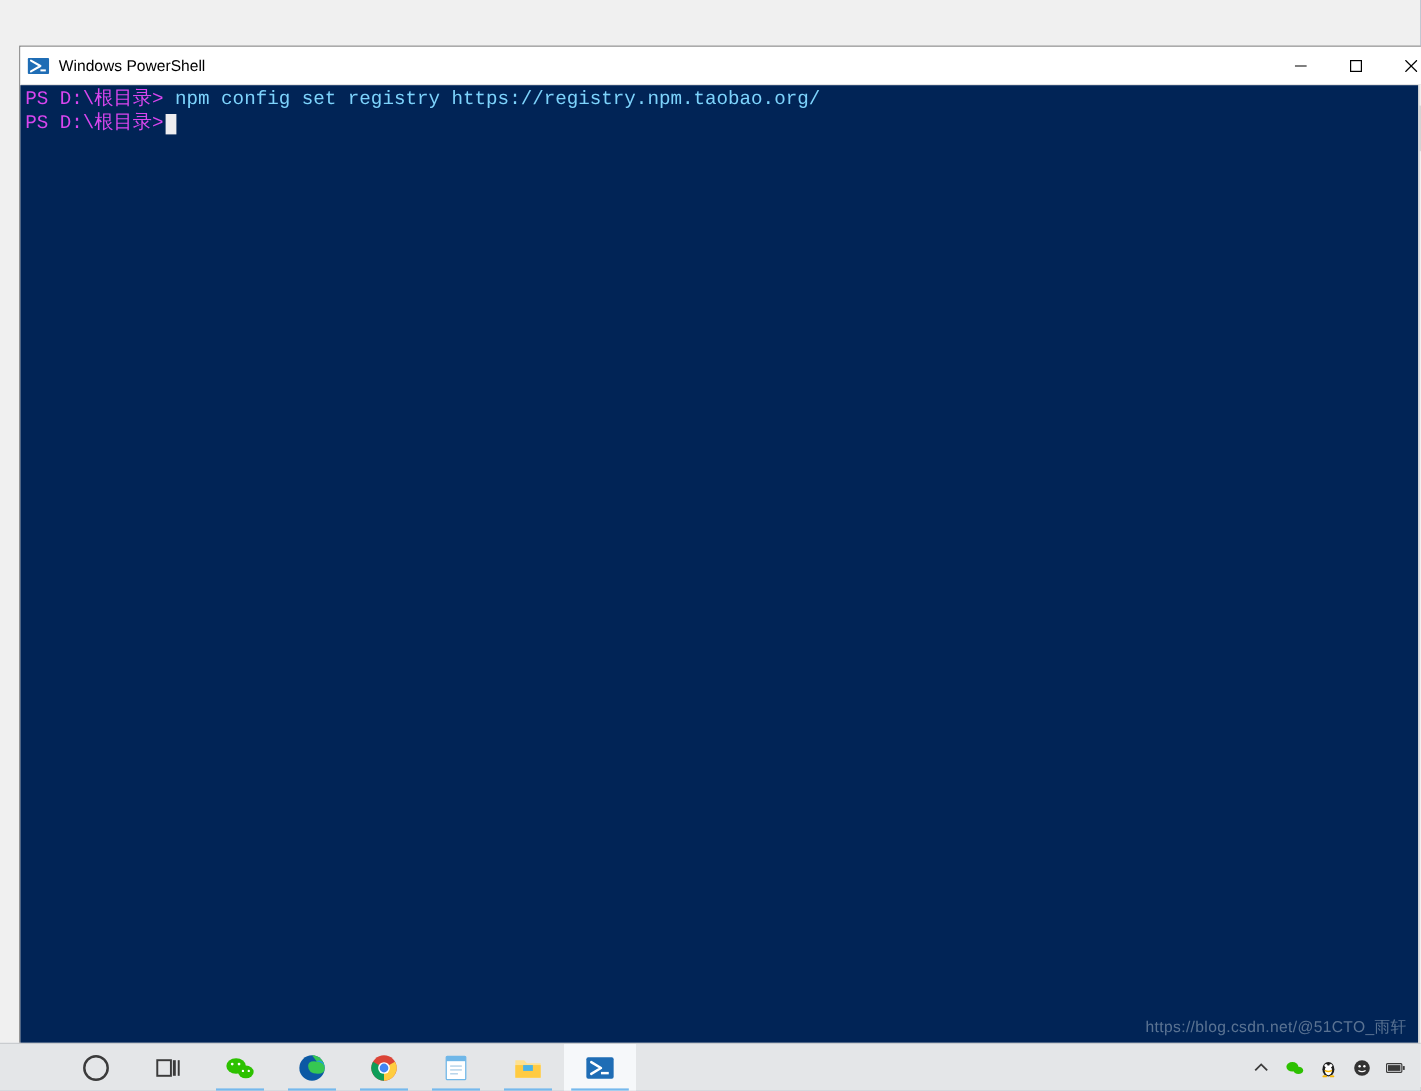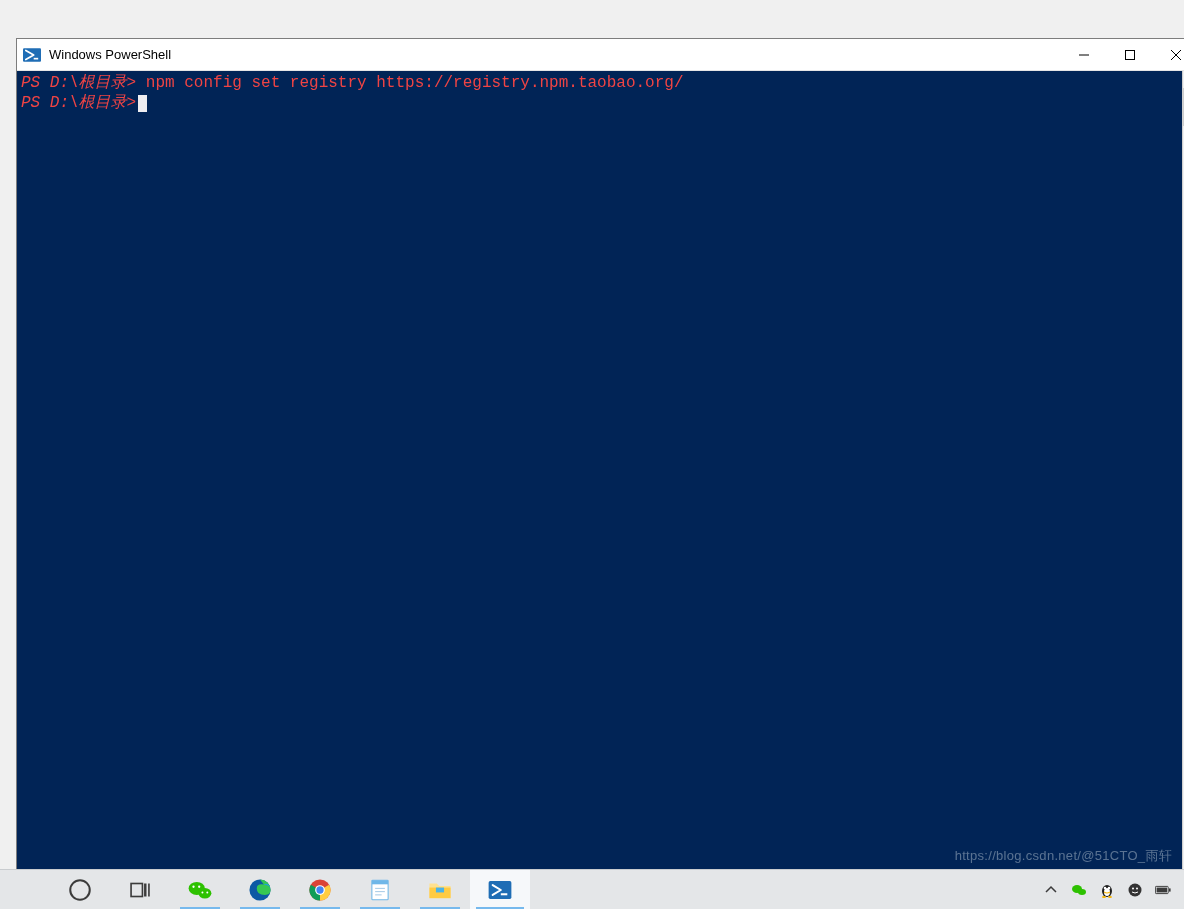--- a/index.html
+++ b/index.html
@@ -58,22 +58,22 @@
       flex: 1;
       background: #012456;
       padding: 2px 4px;
       font-family: Consolas, "Courier New", monospace;
       font-size: 16px;
       line-height: 20px;
       color: #eeedf0;
       white-space: pre;
       overflow: hidden;
     }
-    .terminal .prompt { color: #ef4444; font-style: italic; }
-    .terminal .cmd { color: #ef4444; }
+    .terminal .prompt { color: #d946ef; }
+    .terminal .cmd { color: #7dd3fc; }
     .cursor {
       display: inline-block;
       width: 9px; height: 17px;
       background: #eeedf0;
       vertical-align: text-bottom;
       margin-left: 2px;
     }
     .vscroll {
       width: 17px;
       background: #f0f0f0;

